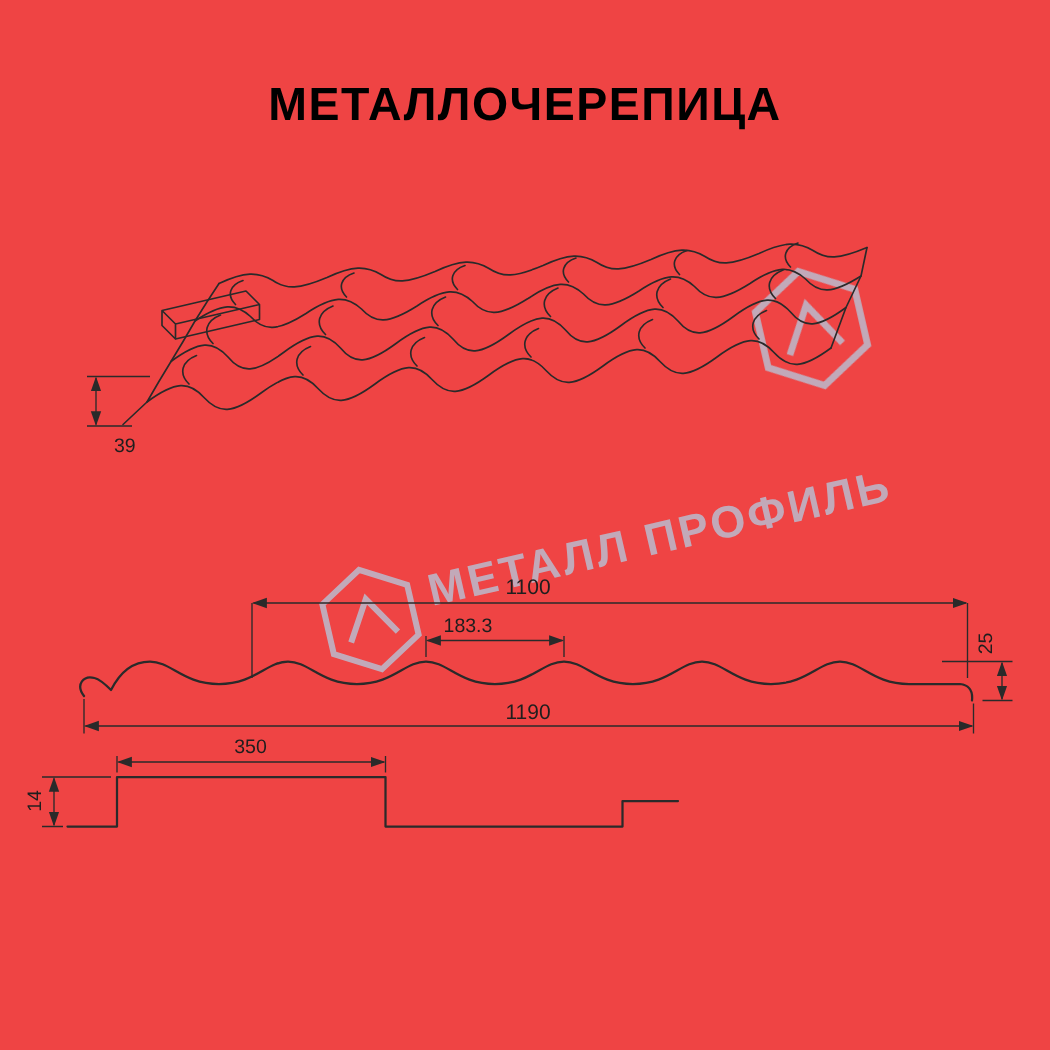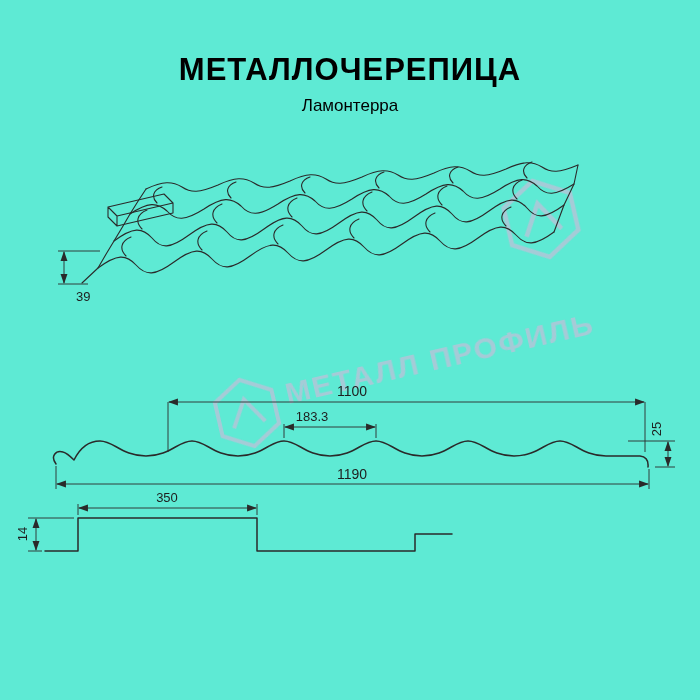--- a/index.html
+++ b/index.html
@@ -1,35 +1,34 @@
 <!DOCTYPE html>
 <html><head>
 <meta charset="utf-8">
 <style>
   html,body{margin:0;padding:0;background:#ffffff;}
-  .page{position:relative;width:700px;height:700px;background:#5eead4;overflow:hidden;
+  .page{position:relative;width:700px;height:700px;background:#ef4444;overflow:hidden;
         font-family:"Liberation Sans","DejaVu Sans",sans-serif;}
   header{position:absolute;top:52px;left:0;width:100%;text-align:center;}
   h1{margin:0;font-size:31px;font-weight:700;letter-spacing:1px;color:#000;}
   .subtitle{margin-top:8px;font-size:17px;color:#000;}
   svg text.dim{font-family:"Liberation Sans","DejaVu Sans",sans-serif;font-size:14px;fill:#1e1e1e;}
   svg text.dim-small{font-family:"Liberation Sans","DejaVu Sans",sans-serif;font-size:13px;fill:#1e1e1e;}
   svg text.wm{font-family:"Liberation Sans","DejaVu Sans",sans-serif;font-size:30px;font-weight:700;letter-spacing:2px;}
   .ln{stroke:#2a2a2a;stroke-width:1.1;fill:none;stroke-linecap:round;stroke-linejoin:round;}
   .ln-bold{stroke:#2a2a2a;stroke-width:1.5;fill:none;stroke-linecap:round;stroke-linejoin:round;}
   .dimln{stroke:#2a2a2a;stroke-width:0.9;fill:none;}
 </style>
 </head>
 <body>
 
 <div class="page">
 
   <header>
     <h1>МЕТАЛЛОЧЕРЕПИЦА</h1>
-    <div class="subtitle">Ламонтерра</div>
   </header>
 
   <svg width="700" height="700" viewBox="0 0 700 700" xmlns="http://www.w3.org/2000/svg">
 
     <defs>
       <marker id="ar" viewBox="0 0 10 10" refX="9" refY="5" markerWidth="11" markerHeight="11" orient="auto-start-reverse">
         <path d="M0,1.5 L10,5 L0,8.5 Z" fill="#2a2a2a"></path>
       </marker>
     </defs>
 

